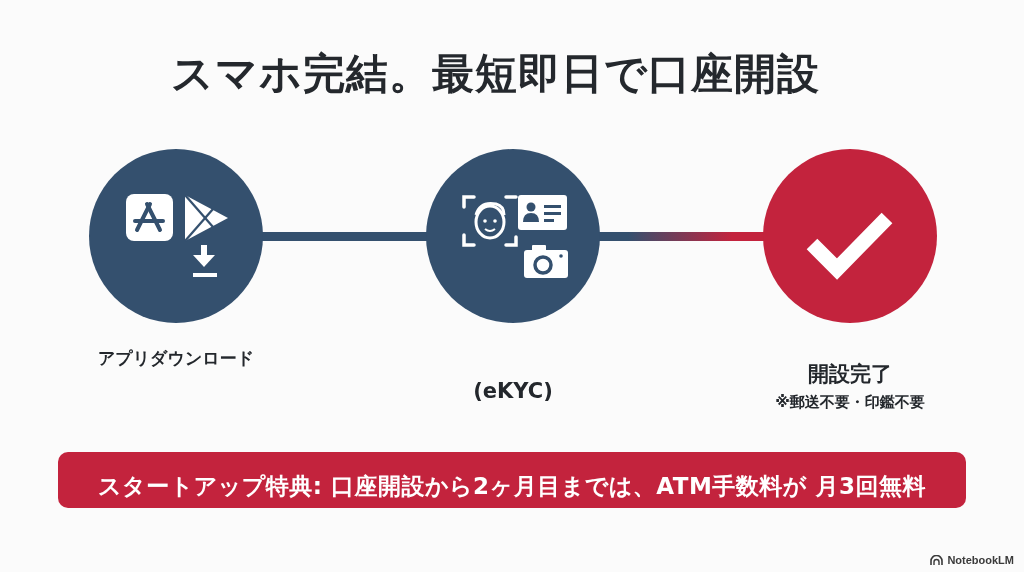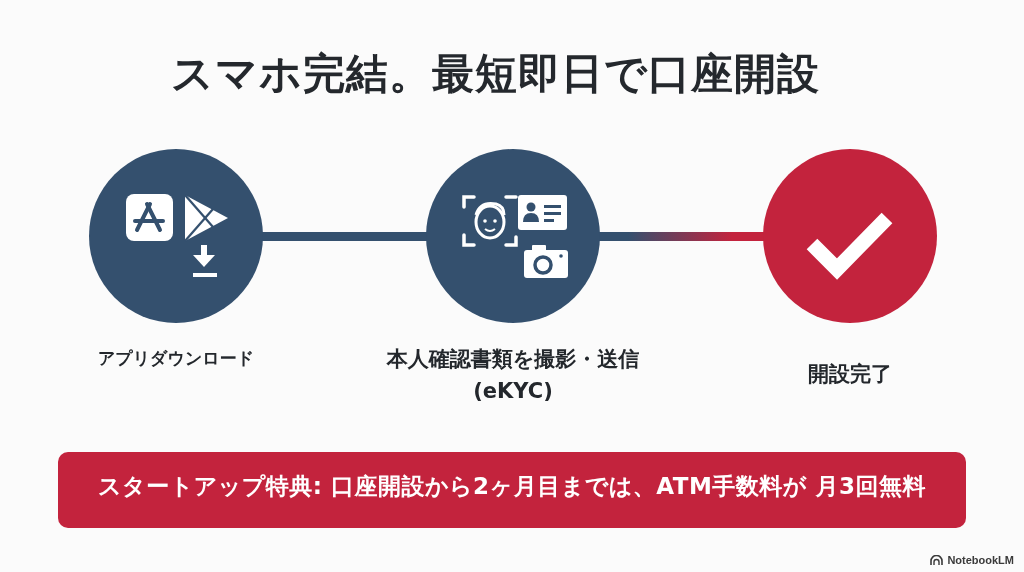--- a/index.html
+++ b/index.html
@@ -91,21 +91,21 @@
       display: block;
       font-size: 15px;
       line-height: 26px;
       font-weight: bold;
     }
     .banner {
       position: absolute;
       left: 58px;
       top: 452px;
       width: 908px;
-      height: 76px;
+      height: 56px;
       background: #c3233d;
       border-radius: 10px;
       color: #ffffff;
       font-size: 23px;
       font-weight: bold;
       line-height: 68px;
       text-align: center;
       letter-spacing: 0.5px;
     }
     .brand {
@@ -181,31 +181,32 @@
       <rect x="118" y="63" width="17" height="3" fill="#34506e"></rect>
       <rect x="118" y="70" width="10" height="3" fill="#34506e"></rect>
 
       <rect x="98" y="101" width="44" height="28" rx="3" fill="#ffffff"></rect>
       <rect x="106" y="96" width="14" height="7" rx="1" fill="#ffffff"></rect>
       <circle cx="117" cy="116" r="8" fill="none" stroke="#34506e" stroke-width="3.5"></circle>
       <circle cx="135" cy="107" r="1.8" fill="#34506e"></circle>
     </svg>
   </div>
   <div class="label l2">
-    <span>本人確認書類を撮影・送信</span><br>
+    <br>
     <span>(eKYC)</span>
   </div>
 
   <div class="circle red s3">
     <svg viewBox="0 0 174 174">
       <path d="M49 95 L74 120 L124 69" stroke="#ffffff" stroke-width="15" fill="none" stroke-linecap="butt" stroke-linejoin="miter"></path>
     </svg>
   </div>
   <div class="label l3">
     <span>開設完了</span>
+    <span class="sublabel">※郵送不要・印鑑不要</span>
   </div>
 
   <div class="banner">
     <span>スタートアップ特典: 口座開設から2ヶ月目までは、ATM手数料が 月3回無料</span>
   </div>
 
   <div class="brand">
     <svg viewBox="0 0 13 10">
       <path d="M1 10 L1 6 A5.5 5.5 0 0 1 12 6 L12 10" stroke="#3a3a3a" stroke-width="1.6" fill="none"></path>
       <path d="M4 10 L4 7 A2.5 2.5 0 0 1 9 7 L9 10" stroke="#3a3a3a" stroke-width="1.4" fill="none"></path>

